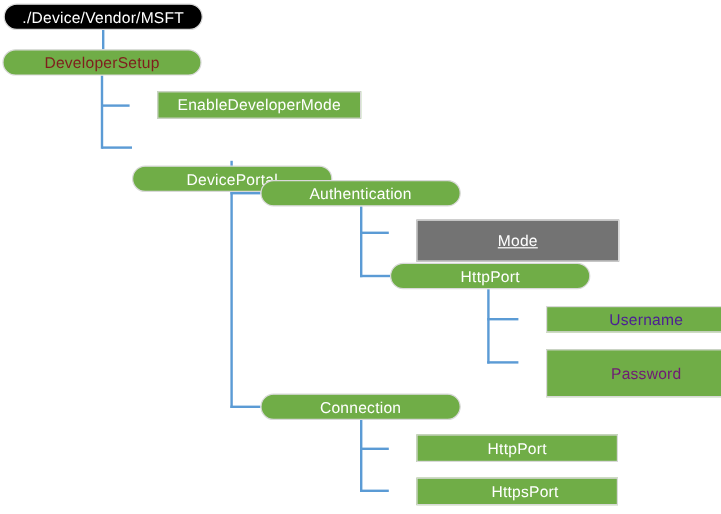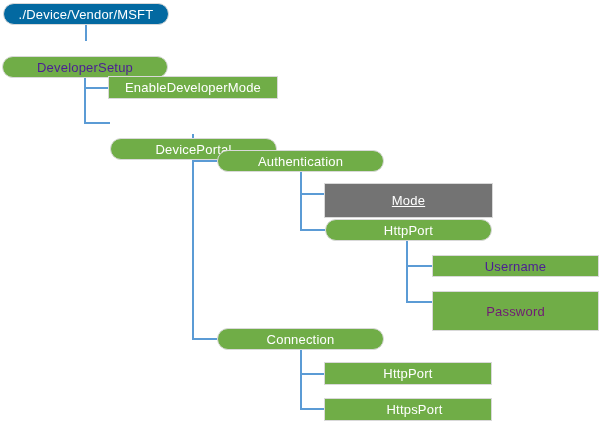--- a/index.html
+++ b/index.html
@@ -29,20 +29,21 @@
     line-height: 1;
     letter-spacing: 0.2px;
     white-space: nowrap;
     border: 1px solid #d9d9d9;
   }
   .node.rounded {
     border-radius: 11px;
   }
   .node.rect {
     border-radius: 0;
+    margin-left: 23px;
   }
   .edge {
     position: absolute;
   }
 </style>
 </head>
 <body>
 
 <div class="canvas">
   <div class="layer" id="edges-layer">
@@ -57,22 +58,22 @@
       <div class="edge" style="left: 300px; top: 193px; width: 24px; height: 2px; background: rgb(91, 155, 213);"></div>
       <div class="edge" style="left: 300px; top: 229px; width: 25px; height: 2px; background: rgb(91, 155, 213);"></div>
       <div class="edge" style="left: 406px; top: 241px; width: 2px; height: 62px; background: rgb(91, 155, 213);"></div>
       <div class="edge" style="left: 406px; top: 265px; width: 26px; height: 2px; background: rgb(91, 155, 213);"></div>
       <div class="edge" style="left: 406px; top: 301px; width: 26px; height: 2px; background: rgb(91, 155, 213);"></div>
       <div class="edge" style="left: 300px; top: 350px; width: 2px; height: 60px; background: rgb(91, 155, 213);"></div>
       <div class="edge" style="left: 300px; top: 373px; width: 24px; height: 2px; background: rgb(91, 155, 213);"></div>
       <div class="edge" style="left: 300px; top: 408px; width: 24px; height: 2px; background: rgb(91, 155, 213);"></div>
     </div>
   <div class="layer" id="nodes-layer">
-      <div class="node rounded" style="left: 3px; top: 3px; width: 166px; height: 22px; background: #0369a1; color: rgb(255, 255, 255); border-color: rgb(217, 217, 217);">./Device/Vendor/MSFT</div>
-      <div class="node rounded" style="left: 2px; top: 41px; width: 166px; height: 22px; background: rgb(112, 173, 71); color: #4c1d95; border-color: rgb(217, 217, 217); margin-top: 15px;">DeveloperSetup</div>
+      <div class="node rounded" style="left: 3px; top: 3px; width: 166px; height: 22px; background: #000000; color: rgb(255, 255, 255); border-color: rgb(217, 217, 217);">./Device/Vendor/MSFT</div>
+      <div class="node rounded" style="left: 2px; top: 41px; width: 166px; height: 22px; background: rgb(112, 173, 71); color: #7f1d1d; border-color: rgb(217, 217, 217);">DeveloperSetup</div>
       <div class="node rect" style="left: 108px; top: 76px; width: 170px; height: 23px; background: rgb(112, 173, 71); color: rgb(255, 255, 255); border-color: rgb(217, 217, 217);">EnableDeveloperMode</div>
       <div class="node rounded" style="left: 110px; top: 112px; width: 167px; height: 22px; background: rgb(112, 173, 71); color: rgb(255, 255, 255); border-color: rgb(217, 217, 217); margin-top: 26px;">DevicePortal</div>
       <div class="node rounded" style="left: 217px; top: 150px; width: 167px; height: 22px; background: rgb(112, 173, 71); color: rgb(255, 255, 255); border-color: rgb(217, 217, 217);">Authentication</div>
       <div class="node rect" style="left: 324px; top: 183px; width: 169px; height: 35px; background: #737373; color: rgb(255, 255, 255); border-color: rgb(217, 217, 217); text-decoration: underline;">Mode</div>
       <div class="node rounded" style="left: 325px; top: 219px; width: 167px; height: 22px; background: rgb(112, 173, 71); color: rgb(255, 255, 255); border-color: rgb(217, 217, 217);">HttpPort</div>
       <div class="node rect" style="left: 432px; top: 255px; width: 167px; height: 22px; background: rgb(112, 173, 71); color: #4c1d95; border-color: rgb(217, 217, 217);">Username</div>
       <div class="node rect" style="left: 432px; top: 291px; width: 167px; height: 40px; background: rgb(112, 173, 71); color: #701a75; border-color: rgb(217, 217, 217);">Password</div>
       <div class="node rect" style="left: 324px; top: 362px; width: 168px; height: 23px; background: rgb(112, 173, 71); color: rgb(255, 255, 255); border-color: rgb(217, 217, 217);">HttpPort</div>
       <div class="node rounded" style="left: 217px; top: 328px; width: 167px; height: 22px; background: rgb(112, 173, 71); color: rgb(255, 255, 255); border-color: rgb(217, 217, 217);">Connection</div>
       <div class="node rect" style="left: 324px; top: 398px; width: 168px; height: 23px; background: rgb(112, 173, 71); color: rgb(255, 255, 255); border-color: rgb(217, 217, 217); padding-left: 13px;">HttpsPort</div>

